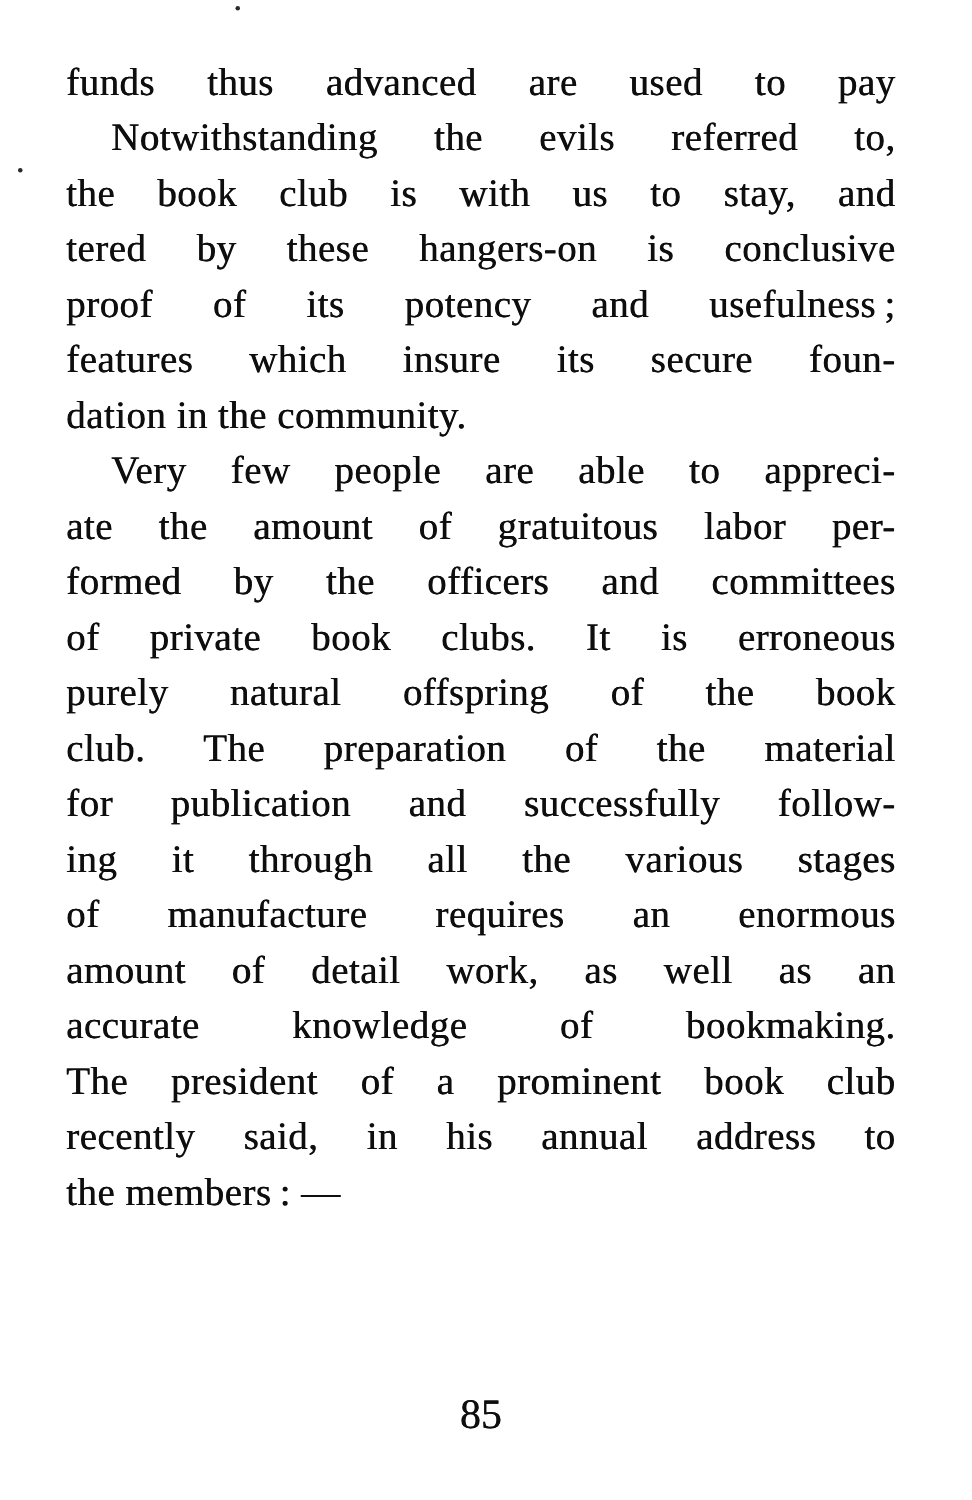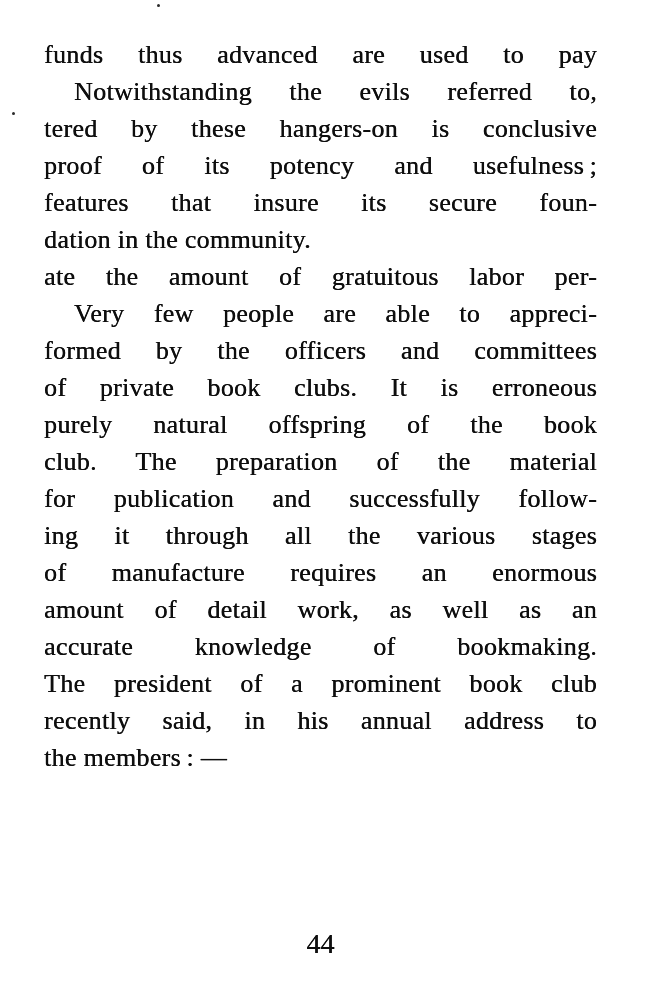--- a/index.html
+++ b/index.html
@@ -58,34 +58,35 @@
 </head>
 <body>
 
 <div class="page">
   <div class="speck s1"></div>
   <div class="speck s2"></div>
 
   <main class="text-block" id="text-block">
       <div class="line">funds thus advanced are used to pay</div>
       <div class="line indent">Notwithstanding the evils referred to,</div>
+      <div class="line">the book club is with us to stay, and</div>
       <div class="line">tered by these hangers-on is conclusive</div>
       <div class="line">proof of its potency and usefulness ;</div>
-      <div class="line">features that insure its secure foun-</div>
+      <div class="line">features which insure its secure foun-</div>
       <div class="line para-end">dation in the community.</div>
+      <div class="line indent">Very few people are able to appreci-</div>
       <div class="line">ate the amount of gratuitous labor per-</div>
-      <div class="line indent">Very few people are able to appreci-</div>
       <div class="line">formed by the officers and committees</div>
       <div class="line">of private book clubs. It is erroneous</div>
       <div class="line">purely natural offspring of the book</div>
       <div class="line">club. The preparation of the material</div>
       <div class="line">for publication and successfully follow-</div>
       <div class="line">ing it through all the various stages</div>
       <div class="line">of manufacture requires an enormous</div>
       <div class="line">amount of detail work, as well as an</div>
       <div class="line">accurate knowledge of bookmaking.</div>
       <div class="line">The president of a prominent book club</div>
       <div class="line">recently said, in his annual address to</div>
       <div class="line para-end">the members : —</div>
     </main>
 
-  <div class="page-number">44</div>
+  <div class="page-number">85</div>
 </div>
 
 </body></html>

